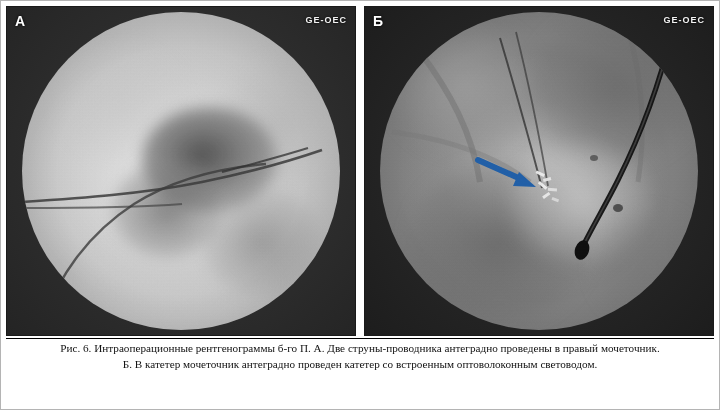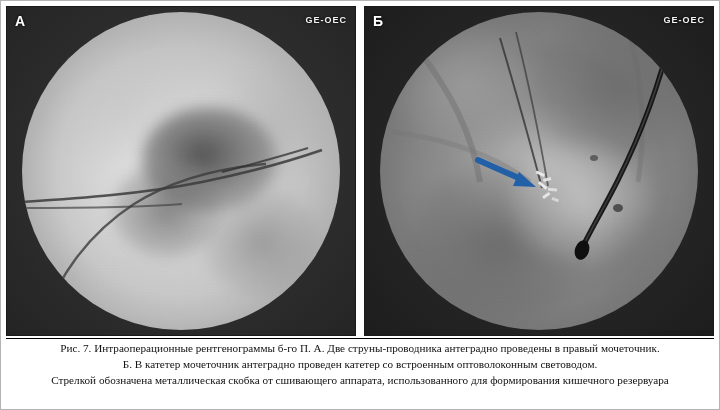--- a/index.html
+++ b/index.html
@@ -258,19 +258,18 @@
       </div>
       <div class="panel-label">Б</div>
       <div class="brand">GE-OEC</div>
     </div>
 
   </div>
 
   <div class="caption-rule"></div>
 
   <div class="caption">
-    <span class="line">Рис. 7. Интраоперационные рентгенограммы б-го П. А. Две струны-проводника антеградно проведены в правый мочеточник.</span>
+    <span class="line">Рис. 6. Интраоперационные рентгенограммы б-го П. А. Две струны-проводника антеградно проведены в правый мочеточник.</span>
     <span class="line">Б. В катетер мочеточник антеградно проведен катетер со встроенным оптоволоконным световодом.</span>
-    <span class="line">Стрелкой обозначена металлическая скобка от сшивающего аппарата, использованного для формирования кишечного резервуара</span>
   </div>
 
   <div class="outer-border"></div>
 </div>
 
 </body></html>

